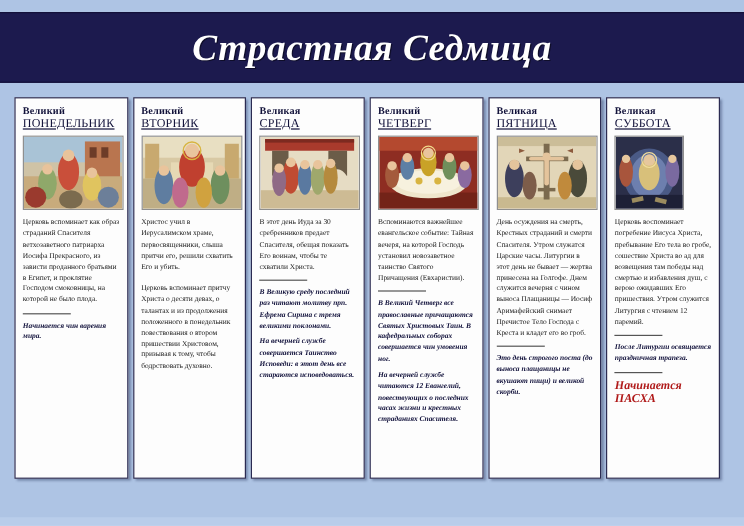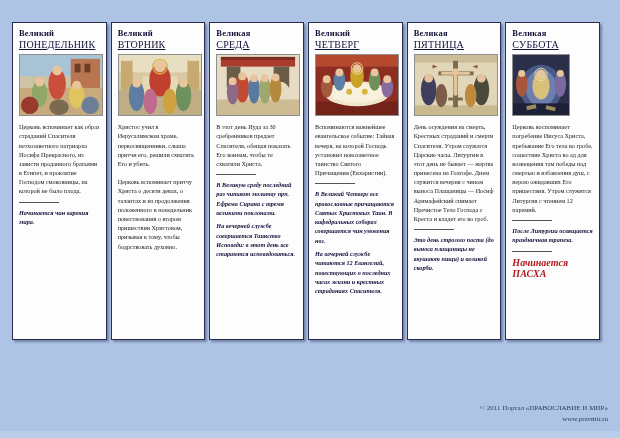--- a/index.html
+++ b/index.html
@@ -155,20 +155,23 @@
     background: #b9cdea;
   }
 </style>
 </head>
 <body>
 
 <div class="poster">
 
   <div class="top-strip"></div>
 
+  <div class="title-bar">
+    <div class="poster-title">Страстная Седмица</div>
+  </div>
 
   <div class="columns">
 
     <div class="day-card">
       <div class="day-head">
         <span class="great">Великий</span>
         <span class="dayname">ПОНЕДЕЛЬНИК</span>
       </div>
       <div class="icon-art">
         <svg viewBox="0 0 84 62" preserveAspectRatio="none">
@@ -342,19 +345,15 @@
       </div>
       <p class="body-text">Церковь воспоминает погребение Иисуса Христа, пребывание Его тела во гробе, сошествие Христа во ад для возвещения там победы над смертью и избавления душ, с верою ожидавших Его пришествия. Утром служится Литургия с чтением 12 паремий.</p>
       <div class="rule"></div>
       <p class="note-text">После Литургии освящается праздничная трапеза.</p>
       <div class="rule"></div>
       <p class="pascha">Начинается ПАСХА</p>
     </div>
 
   </div>
 
-  <div class="footer">
-    <div>© 2011 Портал «ПРАВОСЛАВИЕ И МИР»</div>
-    <div>www.pravmir.ru</div>
-  </div>
 
   <div class="bottom-strip"></div>
 </div>
 
 </body></html>

